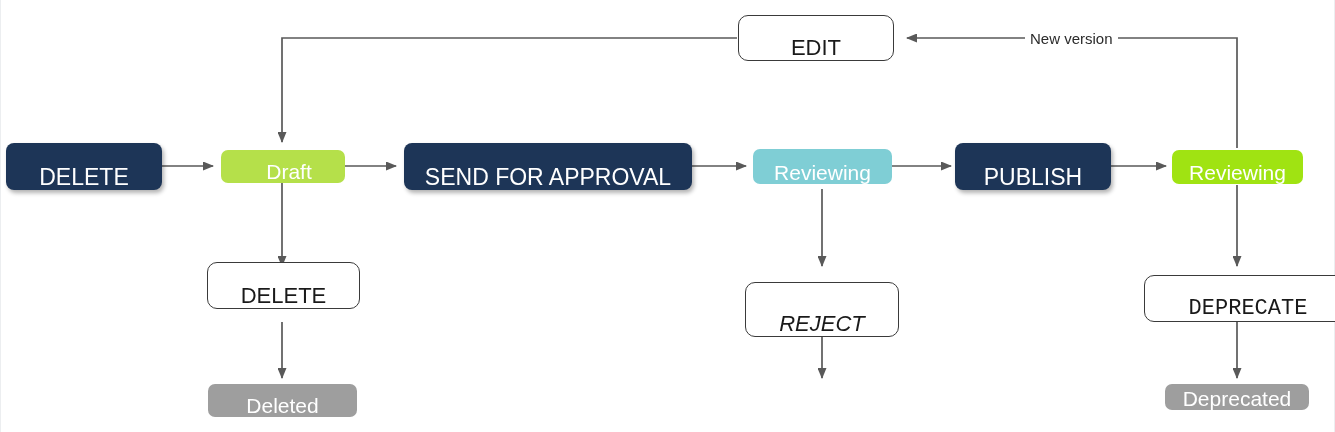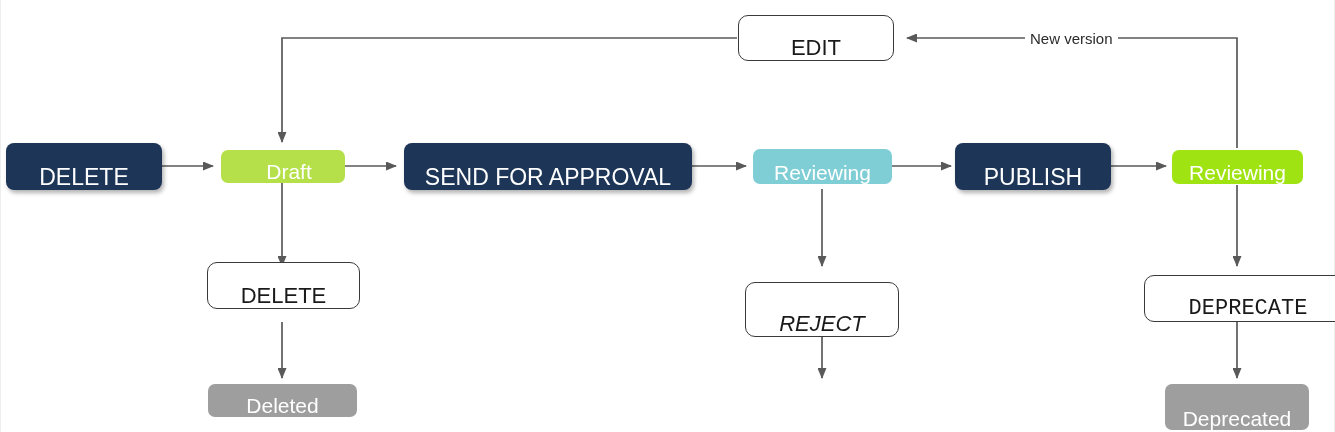--- a/index.html
+++ b/index.html
@@ -145,17 +145,17 @@
 
   <div class="node n-plain" style="left:744px;top:282px;width:154px;height:55px;font-style:italic;">
     <span>REJECT</span>
   </div>
 
 
   <div class="node n-plain" style="left:1143px;top:275px;width:208px;height:47px;font-family:Liberation Mono, monospace;">
     <span>DEPRECATE</span>
   </div>
 
-  <div class="node n-state s-deprecated" style="left:1164px;top:384px;width:144px;height:46px;">
+  <div class="node n-state s-deprecated" style="left:1164px;top:384px;width:144px;height:26px;">
     <span>Deprecated</span>
   </div>
 
 </div>
 
 </body></html>

